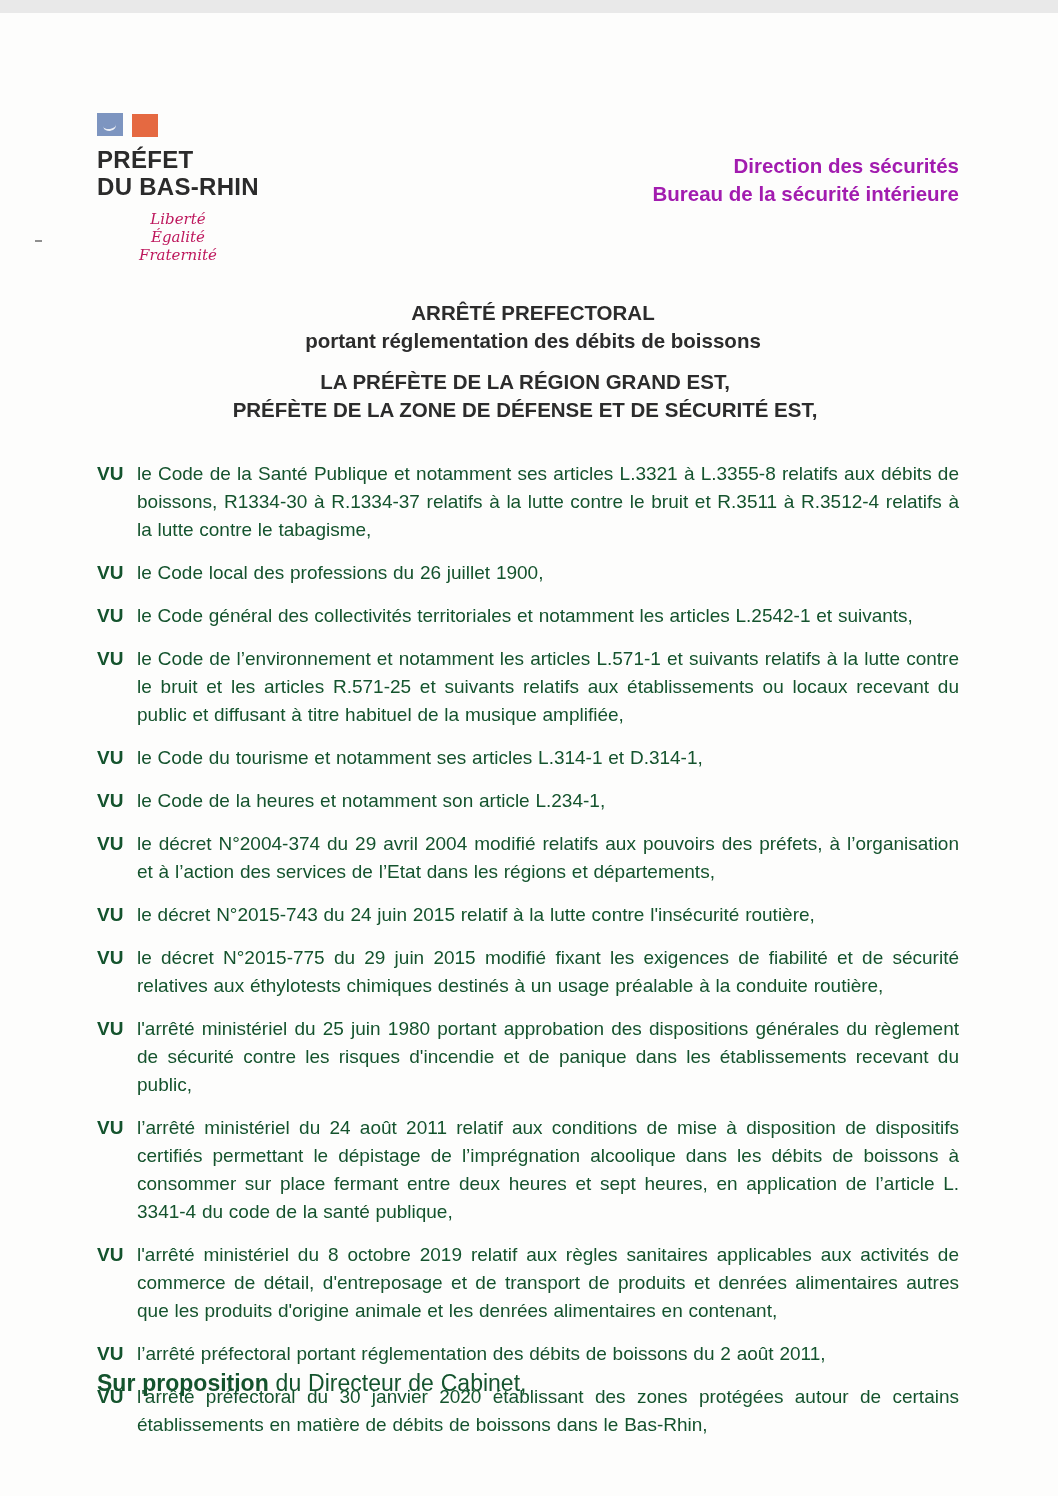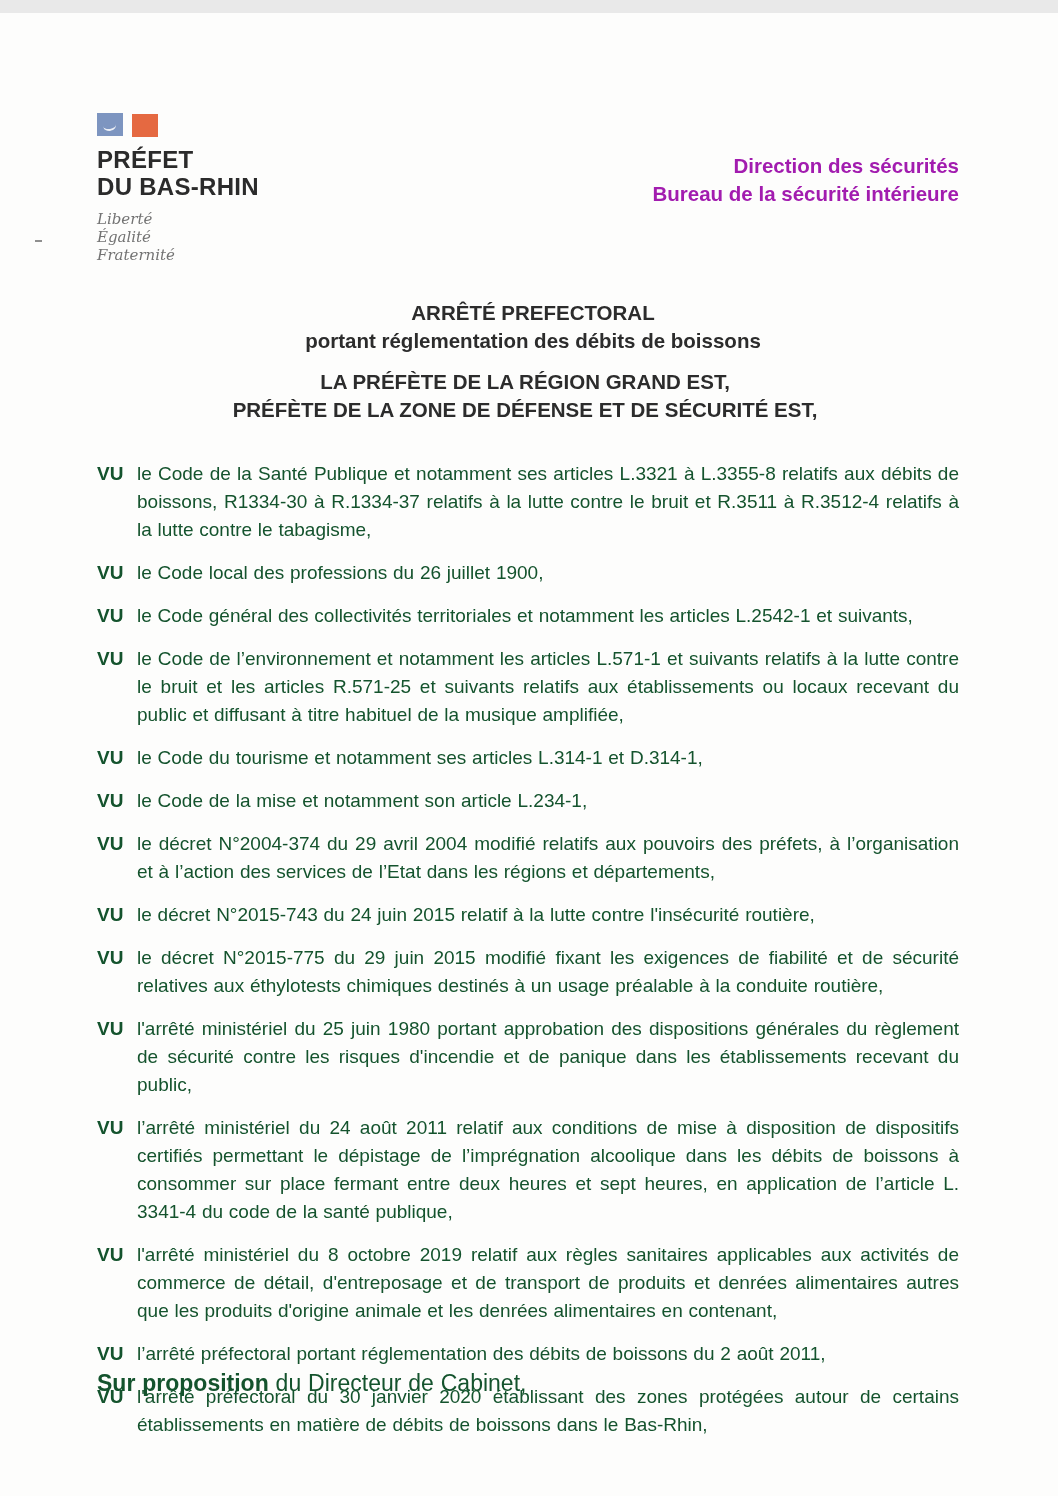--- a/index.html
+++ b/index.html
@@ -35,21 +35,22 @@
     letter-spacing: 0.3px;
     color: #2b2b2b;
     white-space: pre-line;
   }
   .motto {
     margin-top: 10px;
     font-family: "DejaVu Serif", serif;
     font-style: italic;
     font-size: 15px;
     line-height: 18px;
-    color: #737373;
+    color: #be185d;
+    text-align: center;
   }
 
   
   .header-right {
     position: absolute; right: 99px; top: 139px;
     text-align: right;
     font-weight: bold;
     font-size: 20.5px;
     line-height: 28px;
     color: #a21caf;
@@ -158,21 +159,21 @@
         <span class="vu-text">le Code de l’environnement et notamment les articles L.571-1 et suivants relatifs à la lutte contre le bruit et les articles R.571-25 et suivants relatifs aux établissements ou locaux recevant du public et diffusant à titre habituel de la musique amplifiée,</span>
       </div>
 
       <div class="vu-item">
         <span class="vu-label">VU</span>
         <span class="vu-text">le Code du tourisme et notamment ses articles L.314-1 et D.314-1,</span>
       </div>
 
       <div class="vu-item">
         <span class="vu-label">VU</span>
-        <span class="vu-text">le Code de la mise et notamment son article L.234-1,</span>
+        <span class="vu-text">le Code de la heures et notamment son article L.234-1,</span>
       </div>
 
       <div class="vu-item">
         <span class="vu-label">VU</span>
         <span class="vu-text">le décret N°2004-374 du 29 avril 2004 modifié relatifs aux pouvoirs des préfets, à l’organisation et à l’action des services de l’Etat dans les régions et départements,</span>
       </div>
 
       <div class="vu-item">
         <span class="vu-label">VU</span>
         <span class="vu-text">le décret N°2015-743 du 24 juin 2015 relatif à la lutte contre l'insécurité routière,</span>

